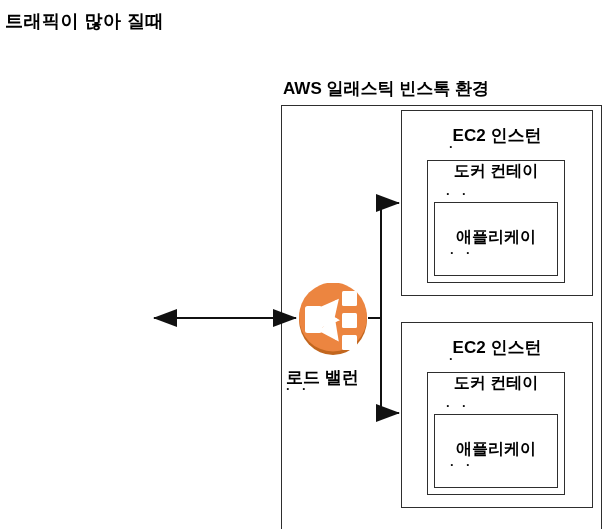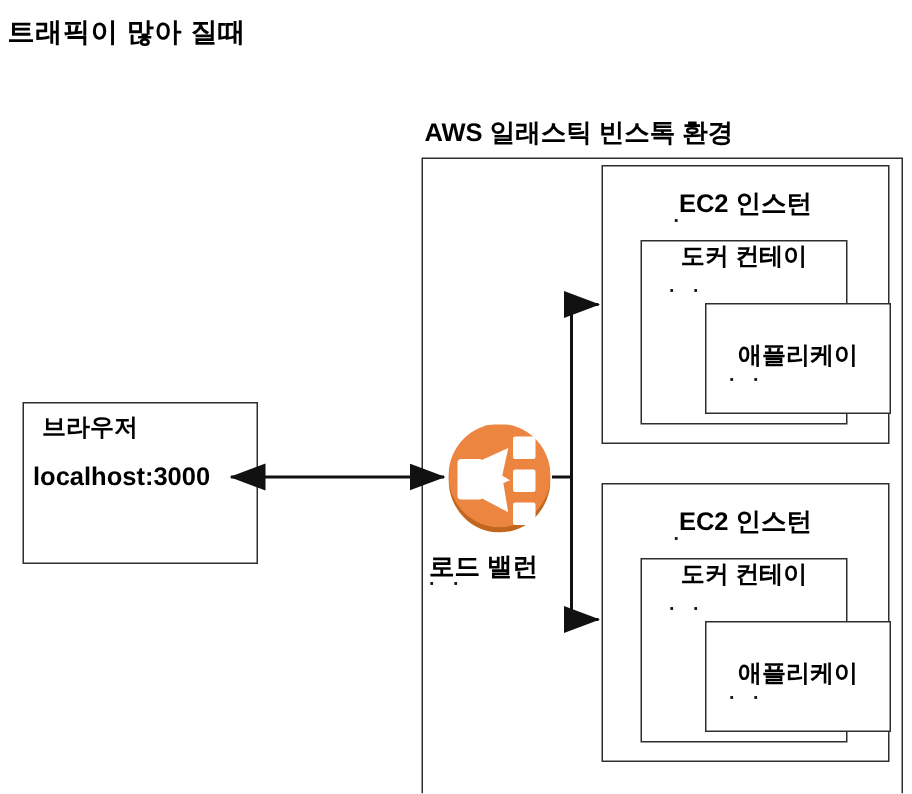--- a/index.html
+++ b/index.html
@@ -39,21 +39,21 @@
   #env-box   { left: 281px; top: 105px; width: 321px; height: 527px; }
 
   .ec2-box { left: 119px; width: 192px; height: 186px; }
   #ec2-box-1 { top: 4px; }
   #ec2-box-2 { top: 216px; }
   .ec2-label { display: block; width: 100%; text-align: center; margin-top: 13px; font-size: 17px; font-weight: bold; }
 
   .docker-box { left: 25px; top: 49px; width: 138px; height: 123px; }
   .docker-label { display: block; width: 100%; text-align: center; margin-top: 0; font-size: 16px; font-weight: bold; }
 
-  .app-box { left: 6px; top: 41px; width: 124px; height: 74px; margin-left: 36px; }
+  .app-box { left: 6px; top: 41px; width: 124px; height: 74px; }
   .app-label { display: block; width: 100%; text-align: center; margin-top: 24px; font-size: 16px; font-weight: bold; }
 
   
   .clip-dots {
     position: absolute;
     font-size: 13px; font-weight: bold;
     letter-spacing: 4px; line-height: 6px;
     height: 7px; overflow: hidden;
     color: #111;
   }
@@ -68,24 +68,20 @@
 
   #arrow-layer { left: 0; top: 0; pointer-events: none; }
 </style>
 </head>
 <body>
 
 <div id="canvas">
 
   <div id="page-title" class="abs">트래픽이 많아 질때</div>
 
-  <div id="browser-box" class="dbox">
-    <div id="browser-title">브라우저</div>
-    <div id="browser-url">localhost:3000</div>
-  </div>
 
   <div id="env-label" class="abs">AWS 일래스틱 빈스톡 환경</div>
   <div id="env-box" class="dbox">
 
     <div id="ec2-box-1" class="dbox ec2-box">
       <span class="ec2-label">EC2 인스턴</span>
       <span class="clip-dots ec2-dots">·</span>
       <div class="dbox docker-box">
         <span class="docker-label">도커 컨테이</span>
         <span class="clip-dots docker-dots">· ·</span>

